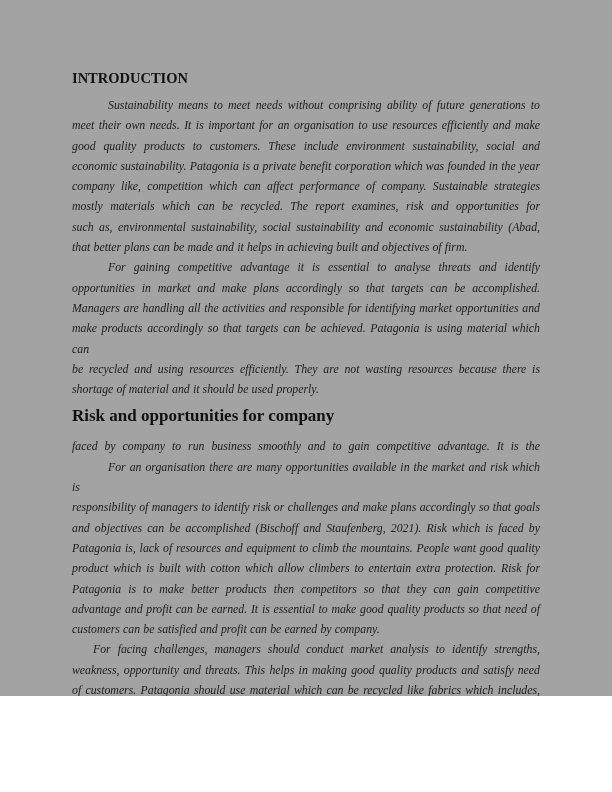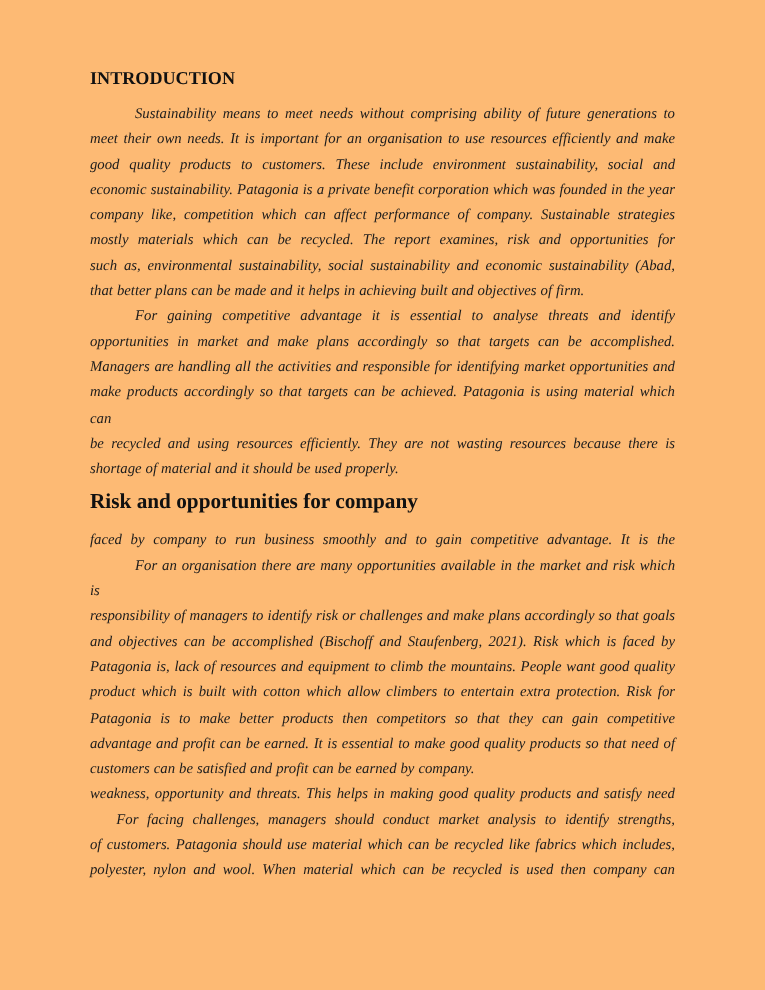--- a/index.html
+++ b/index.html
@@ -3,25 +3,25 @@
 <meta charset="utf-8">
 <style>
   html, body {
     margin: 0;
     padding: 0;
     background: #ffffff;
   }
   .page {
     position: relative;
     width: 612px;
-    height: 792px;
+    height: 696px;
     margin: 0 auto;
-    background: #fdba74;
+    background: #a3a3a3;
     box-sizing: border-box;
-    padding: 56px 72px 0 72px;
+    padding: 71px 72px 0 72px;
     font-family: "Liberation Serif", "DejaVu Serif", serif;
     color: #1c1c1c;
     overflow: hidden;
   }
   .doc-h1 {
     font-size: 14.5px;
     line-height: 15px;
     font-weight: bold;
     color: #111111;
     margin: 0 0 9px 0;
@@ -82,19 +82,19 @@
     <div class="ln">responsibility of managers to identify risk or challenges and make plans accordingly so that goals</div>
     <div class="ln">and objectives can be accomplished (Bischoff and Staufenberg, 2021). Risk which is faced by</div>
     <div class="ln">Patagonia is, lack of resources and equipment to climb the mountains. People want good quality</div>
     <div class="ln">product which is built with cotton which allow climbers to entertain extra protection. Risk for</div>
     <div class="ln">Patagonia is to make better products then competitors so that they can gain competitive</div>
     <div class="ln">advantage and profit can be earned. It is essential to make good quality products so that need of</div>
     <div class="ln end">customers can be satisfied and profit can be earned by company.</div>
   </div>
 
   <div class="para">
+    <div class="ln ind-sm">For facing challenges, managers should conduct market analysis to identify strengths,</div>
     <div class="ln">weakness, opportunity and threats. This helps in making good quality products and satisfy need</div>
-    <div class="ln ind-sm">For facing challenges, managers should conduct market analysis to identify strengths,</div>
     <div class="ln">of customers. Patagonia should use material which can be recycled like fabrics which includes,</div>
     <div class="ln">polyester, nylon and wool. When material which can be recycled is used then company can</div>
   </div>
 
 </div>
 
 </body></html>

